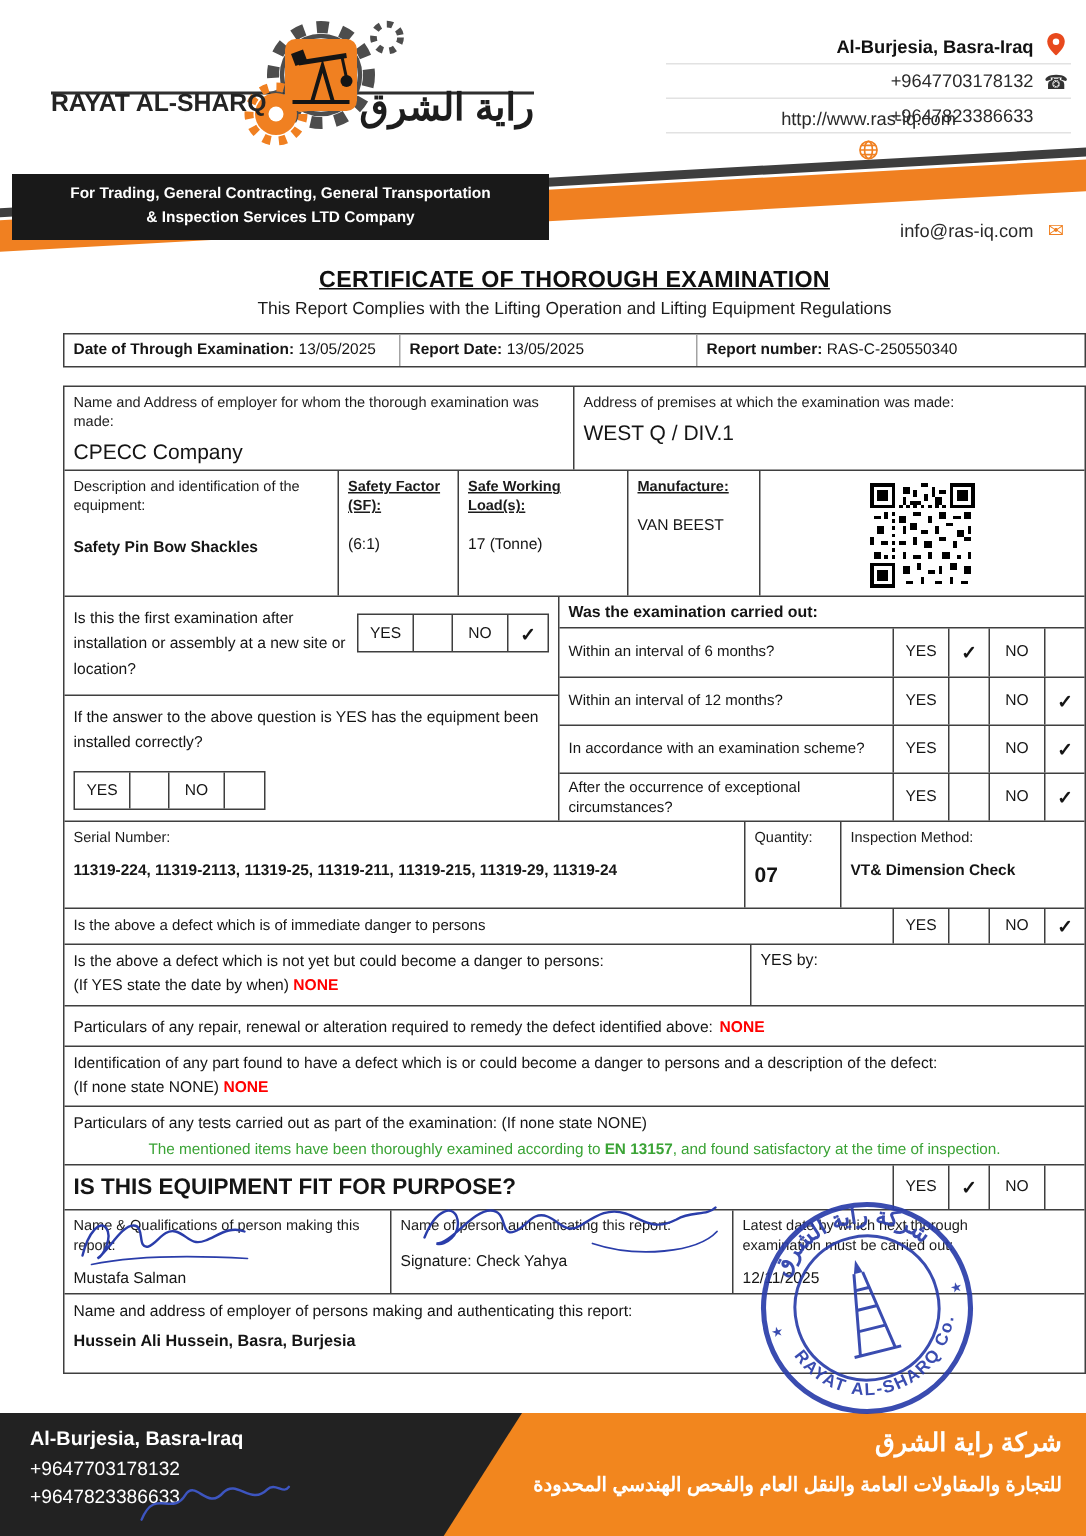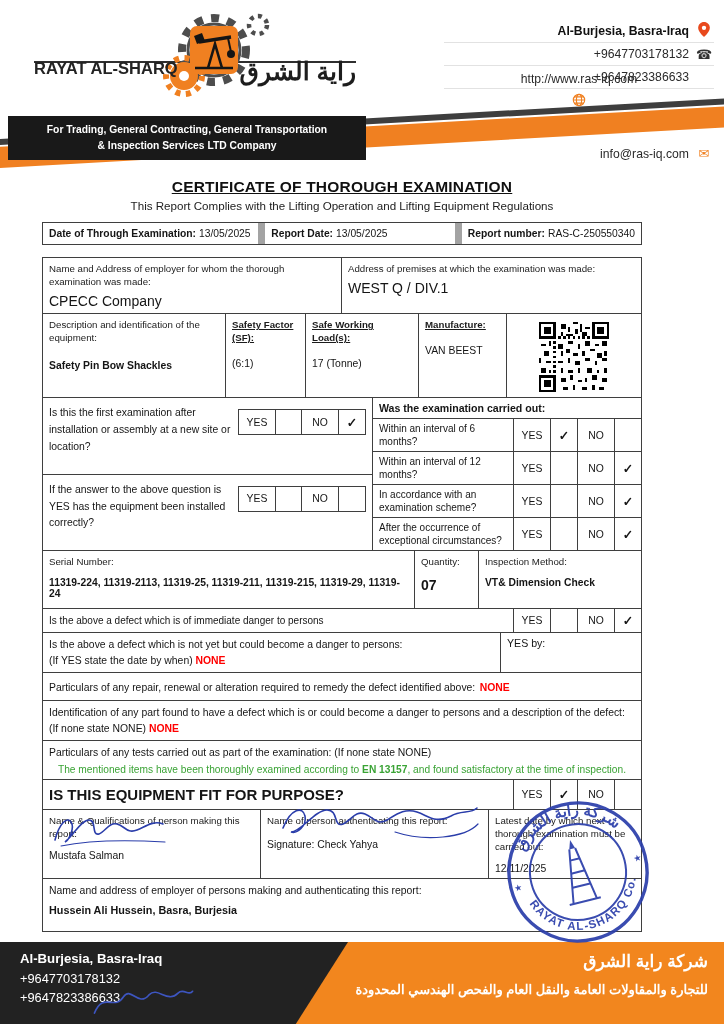--- a/index.html
+++ b/index.html
@@ -21,27 +21,27 @@
 .c-row{display:flex;align-items:center;justify-content:flex-end;gap:7px;padding:3px 2px;
   font-size:12.2px;color:#2a2a2a;border-bottom:1px solid #e2e2e2;height:23px;}
 .c-row.nb{border-bottom:none;flex-direction:column;}
 .c-row.email{border-bottom:none;margin-top:30px;}
 .c-text.b{font-weight:bold;color:#111;}
 .c-icon{width:16px;text-align:center;line-height:1;}
 .c-icon.phone{color:#333;font-size:13px;}
 .c-icon.mail{color:#F08021;font-size:13px;}
 
 
-.content{position:absolute;left:42px;top:178px;width:600px;z-index:3;}
+.content{position:absolute;left:42px;top:178px;width:682px;z-index:3;}
 .doc-title{font-size:15.5px;font-weight:bold;text-align:center;text-decoration:underline;
   letter-spacing:.2px;color:#101010;}
 .doc-subtitle{font-size:11.6px;text-align:center;margin-top:3px;color:#1c1c1c;}
 
 .trow{display:flex;border:1px solid #3f3f3f;margin-top:10px;}
-.dcell{padding:5px 6px;font-size:10.3px;border-right:7px solid #a3a3a3;white-space:nowrap;}
+.dcell{padding:5px 6px;font-size:10.3px;border-right:1px solid #a3a3a3;white-space:nowrap;}
 .dcell:last-child{border-right:none;}
 .dl{font-weight:bold;}
 .dv{margin-left:3px;}
 .w1{width:224px;}.w2{width:198px;}.w3{flex:1;}
 
 .mtable{border:1px solid #3f3f3f;margin-top:12px;}
 .mrow{display:flex;border-bottom:1px solid #3f3f3f;align-items:stretch;}
 .mrow:last-child{border-bottom:none;}
 .mcell{border-right:1px solid #3f3f3f;padding:4px 6px;position:relative;}
 .mcell:last-child,.mcell.last{border-right:none;}
@@ -53,21 +53,21 @@
 .half{width:50%;}
 .rowB{min-height:40px;}
 .rowC{min-height:84px;}
 .eq-desc{width:183px;}.eq-sf{width:80px;}.eq-size{width:72px;}.eq-swl{width:113px;}.eq-man{width:88px;}
 .eq-qr{flex:1;display:flex;align-items:flex-start;justify-content:center;padding-top:8px;}
 .eq-desc .v{margin-top:16px;}
 .eq-sf .v,.eq-size .v,.eq-swl .v,.eq-man .v{margin-top:14px;}
 
 .dleft{width:330px;border-right:1px solid #3f3f3f;display:flex;flex-direction:column;}
 .qblock{display:flex;gap:6px;padding:7px 6px;flex:1;}
-.qblock+.qblock{border-top:1px solid #3f3f3f;}
+.qblock+.qblock{border-top:1px solid #3f3f3f;flex-direction:column;}
 .qtext{flex:1;font-size:10.4px;line-height:1.62;}
 .yn{display:flex;border:1px solid #3f3f3f;align-self:flex-start;margin-top:4px;}
 .yn>span{display:flex;align-items:center;justify-content:center;height:24px;font-size:10.4px;
   border-right:1px solid #3f3f3f;}
 .yn>span:last-child{border-right:none;}
 .yn .l{width:37px;}
 .yn .bx{width:26px;font-weight:bold;font-size:12.5px;}
 .dright{flex:1;display:flex;flex-direction:column;}
 .qhead{padding:4px 6px;font-size:10.6px;font-weight:600;border-bottom:1px solid #3f3f3f;}
 .qrow{display:flex;border-bottom:1px solid #3f3f3f;min-height:28px;flex:1;}

